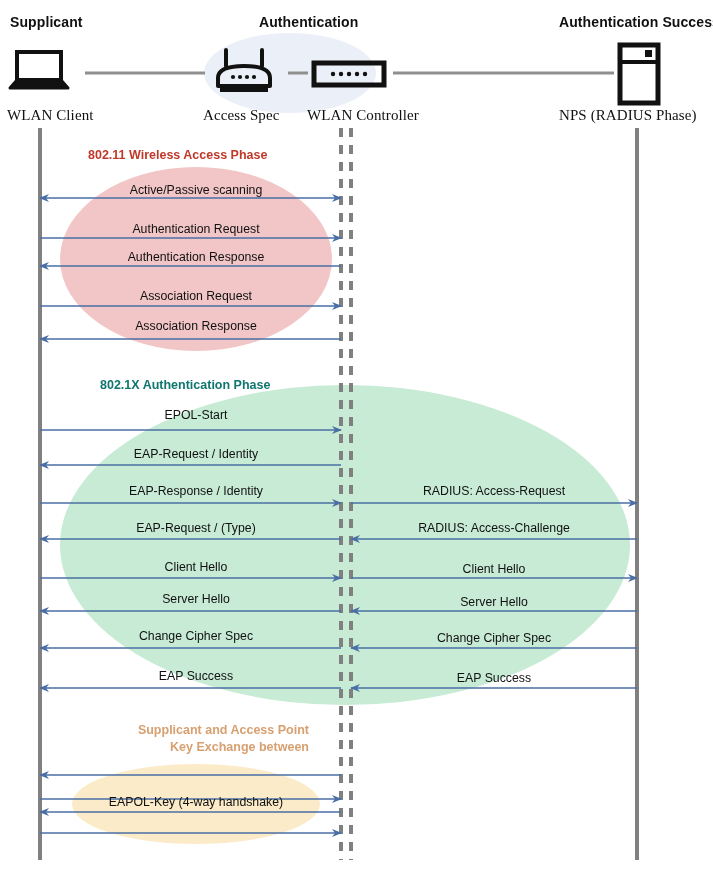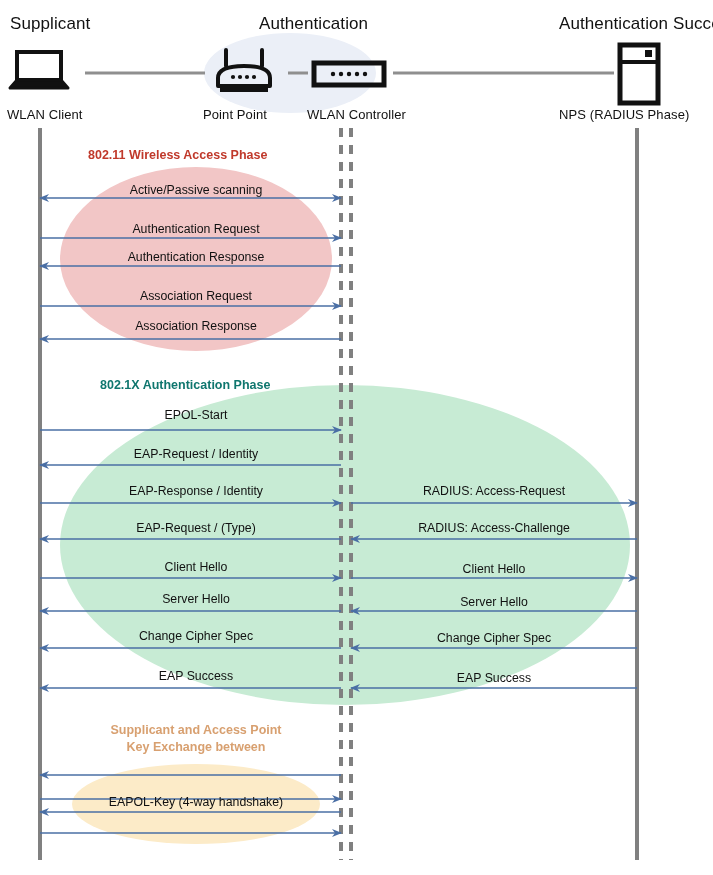--- a/index.html
+++ b/index.html
@@ -7,25 +7,25 @@
     width:713px;height:875px;position:relative;overflow:hidden;
     font-family:"Liberation Sans","DejaVu Sans",sans-serif;
     color:#1a1a1a;
   }
   .stage{position:absolute;left:0;top:0;width:713px;height:875px;}
   .svg-layer{position:absolute;left:0;top:0;width:713px;height:875px;}
   .hdr{
     position:absolute;white-space:nowrap;font-size:13.5px;color:#111;
     letter-spacing:.1px;
   }
-  .role{font-size:17px;}
-  .devlabel{font-size:13px;}
+  .role{font-size:14px;font-weight:bold;}
+  .devlabel{font-size:15px;font-family:Liberation Serif, serif;}
   .phase-label{
     position:absolute;white-space:nowrap;font-size:12.5px;font-weight:bold;
-    text-align:center;line-height:17px;
+    text-align:right;line-height:17px;
   }
   .msg{
     position:absolute;white-space:nowrap;font-size:12.3px;color:#111;
     text-align:center;
   }
 </style>
 </head>
 <body>
 
 <div class="stage">
@@ -117,21 +117,21 @@
         <line x1="351" x2="637" y1="648" y2="648" stroke="#4a6fa5" stroke-width="1.7" marker-start="url(#arrL)"></line>
         <line x1="351" x2="637" y1="688" y2="688" stroke="#4a6fa5" stroke-width="1.7" marker-start="url(#arrL)"></line>
       </g>
   </svg>
 
   <div class="hdr role" style="left:10px;  top:14px;">Supplicant</div>
   <div class="hdr role" style="left:259px; top:14px;">Authentication</div>
   <div class="hdr role" style="left:559px; top:14px;">Authentication Success</div>
 
   <div class="hdr devlabel" style="left:7px;   top:107px;">WLAN Client</div>
-  <div class="hdr devlabel" style="left:203px; top:107px;">Point Point</div>
+  <div class="hdr devlabel" style="left:203px; top:107px;">Access Spec</div>
   <div class="hdr devlabel" style="left:307px; top:107px;">WLAN Controller</div>
   <div class="hdr devlabel" style="left:559px; top:107px;">NPS (RADIUS Phase)</div>
 
   <div class="phase-label" style="left:88px;  top:147px; color:#C0392B;">802.11 Wireless Access Phase</div>
   <div class="phase-label" style="left:100px; top:377px; color:#0f766e;">802.1X Authentication Phase</div>
   <div class="phase-label" style="left:83px;  top:722px; color:#D8A070; width:226px;">
     <div>Supplicant and Access Point</div>
     <div>Key Exchange between</div>
   </div>
 

